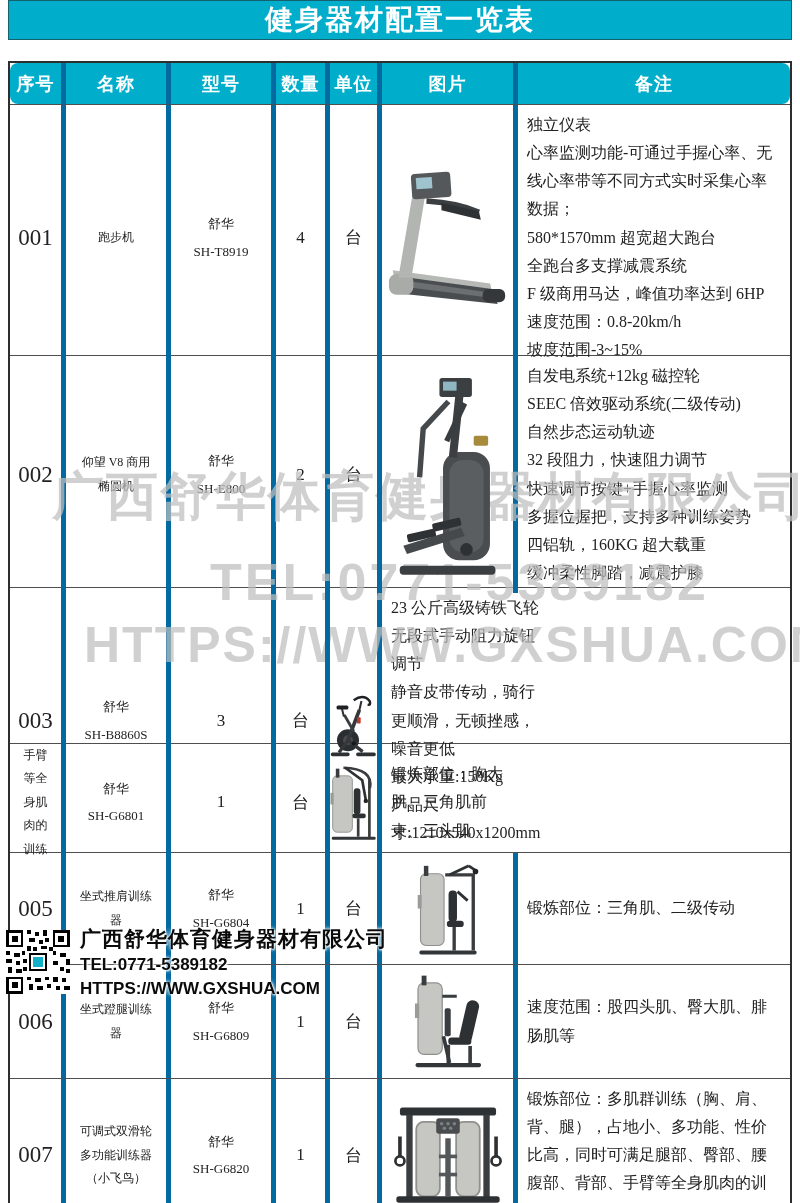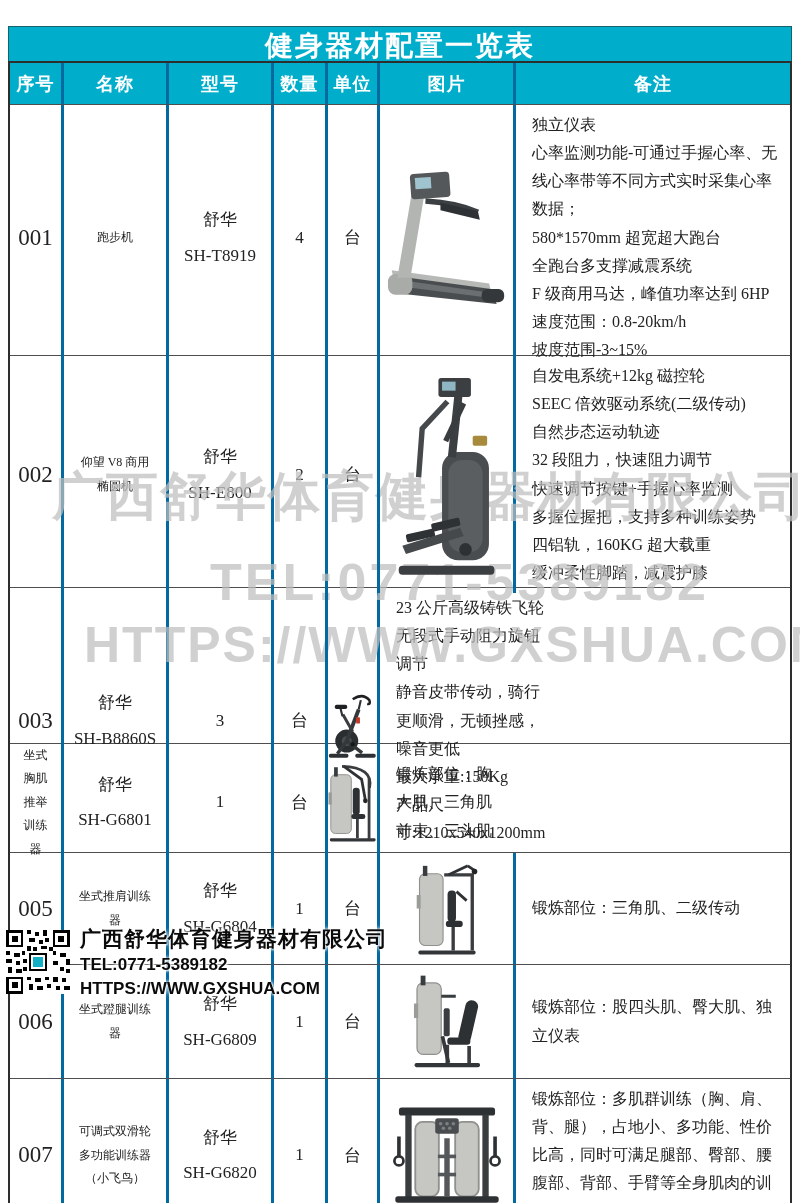--- a/index.html
+++ b/index.html
@@ -1,50 +1,50 @@
 <!DOCTYPE html>
 <html><head>
 <meta charset="utf-8">
 <style>
   html,body{margin:0;padding:0;background:#fff;}
   body{width:800px;height:1203px;position:relative;overflow:hidden;
        font-family:"Liberation Serif", serif;color:#222;}
 
   
-  .titlebar{position:absolute;left:8px;top:26px;width:784px;height:40px;
+  .titlebar{position:absolute;left:8px;top:0;width:784px;height:40px;
     background:#00AECB;border:1px solid #15616e;box-sizing:border-box;
     display:flex;align-items:center;justify-content:center;
     font-family:"Liberation Sans", sans-serif;font-weight:bold;
     font-size:28px;color:#fff;letter-spacing:2px;}
 
   
   .maintable{position:absolute;left:8px;top:61px;width:784px;
     border:2px solid #2e2e2e;box-sizing:border-box;background:transparent;}
   .trow{display:grid;grid-template-columns:51px 105px 105px 54px 52px 136px 1fr;
     border-top:1px solid #4e4e4e;}
   .trow:first-child{border-top:none;}
-  .c{border-left:3px solid #0369a1;box-sizing:border-box;
+  .c{border-left:5px solid #0369a1;box-sizing:border-box;
     display:flex;align-items:center;justify-content:center;
     text-align:center;position:relative;}
   .c:first-child{border-left:none;}
 
-  .hrow{height:41px;background:#00AECB;}
+  .hrow{height:41px;background:#00AECB;border-radius:8px;}
   .hrow .c{font-family:"Liberation Sans", sans-serif;font-weight:bold;
     font-size:18px;color:#fff;letter-spacing:1px;}
 
   .r1{height:250px;} .r2{height:231px;} .r3{height:155px;}
   .r4{height:108px;} .r5{height:111px;} .r6{height:113px;} .r7{height:125px;}
 
   .cell-no{font-size:23px;}
   .cell-name{font-size:12px;line-height:1.95;padding:0 12px;white-space:pre-line;}
-  .cell-model{font-size:17px;line-height:2.1;white-space:pre-line;}
+  .cell-model{font-size:13px;line-height:2.1;white-space:pre-line;}
   .cell-qty,.cell-unit{font-size:17px;}
   .cell-pic{z-index:3;}
   .cell-remarks{justify-content:flex-start;text-align:left;
-    font-size:16px;line-height:1.76;padding:6px 10px 6px 16px;white-space:pre-line;}
+    font-size:16px;line-height:1.76;padding:6px 10px 6px 9px;white-space:pre-line;}
 
   
   .wm{position:absolute;font-family:"Liberation Sans", sans-serif;font-weight:bold;
     color:#bfbfbf;opacity:.72;white-space:nowrap;z-index:2;pointer-events:none;}
   .wm1{left:52px;top:462px;font-size:52px;letter-spacing:2px;}
   .wm2{left:210px;top:552px;font-size:52px;letter-spacing:3px;}
   .wm3{left:84px;top:616px;font-size:50px;letter-spacing:2px;}
 
   
   .stamp{position:absolute;left:6px;top:924px;z-index:5;display:flex;
@@ -163,21 +163,21 @@
       </svg>
     </div>
     <div class="c cell-remarks">23 公斤高级铸铁飞轮
 无段式手动阻力旋钮调节
 静音皮带传动，骑行更顺滑，无顿挫感，噪音更低
 最大承重:150Kg
 产品尺寸:1210x540x1200mm</div>
   </div>
 
   <div class="trow r4">
-    <div class="c cell-name">坐式胸肌推举训练器</div>
+    <div class="c cell-name">手臂等全身肌肉的训练</div>
     <div class="c cell-model">舒华
 SH-G6801</div>
     <div class="c cell-qty">1</div>
     <div class="c cell-unit">台</div>
     <div class="c cell-pic">
       <svg viewBox="0 0 105 185" width="58" height="102">
         <rect x="4" y="170" width="98" height="7" rx="3" fill="#333638"></rect>
         <path d="M88,42 L88,172" stroke="#3a3d3f" stroke-width="6"></path>
         <path d="M30,16 Q98,18 89,62" stroke="#3a3d3f" stroke-width="6" fill="none"></path>
         <rect x="6" y="34" width="44" height="126" rx="10" fill="#c6c7c3" stroke="#8f918d" stroke-width="2"></rect>
@@ -232,21 +232,21 @@
         <rect x="14" y="6" width="8" height="16" fill="#3a3d3f"></rect>
         <rect x="3" y="52" width="7" height="24" fill="#9a9c98"></rect>
         <rect x="82" y="46" width="21" height="72" rx="10" fill="#2e3133" transform="rotate(13 92 82)"></rect>
         <rect x="58" y="108" width="38" height="12" rx="5" fill="#2e3133"></rect>
         <rect x="52" y="60" width="10" height="46" rx="3" fill="#3a3d3f"></rect>
         <path d="M58,150 L58,120 M94,150 L94,122" stroke="#3a3d3f" stroke-width="6"></path>
         <path d="M48,40 L72,40" stroke="#3a3d3f" stroke-width="5"></path>
         <path d="M50,106 L60,150" stroke="#35383a" stroke-width="6"></path>
       </svg>
     </div>
-    <div class="c cell-remarks">锻炼部位：股四头肌、臀大肌、独立仪表</div>
+    <div class="c cell-remarks">速度范围：股四头肌、臀大肌、腓肠肌等</div>
   </div>
 
   <div class="trow r7">
     <div class="c cell-no">007</div>
     <div class="c cell-name">可调式双滑轮多功能训练器（小飞鸟）</div>
     <div class="c cell-model">舒华
 SH-G6820</div>
     <div class="c cell-qty">1</div>
     <div class="c cell-unit">台</div>
     <div class="c cell-pic">

